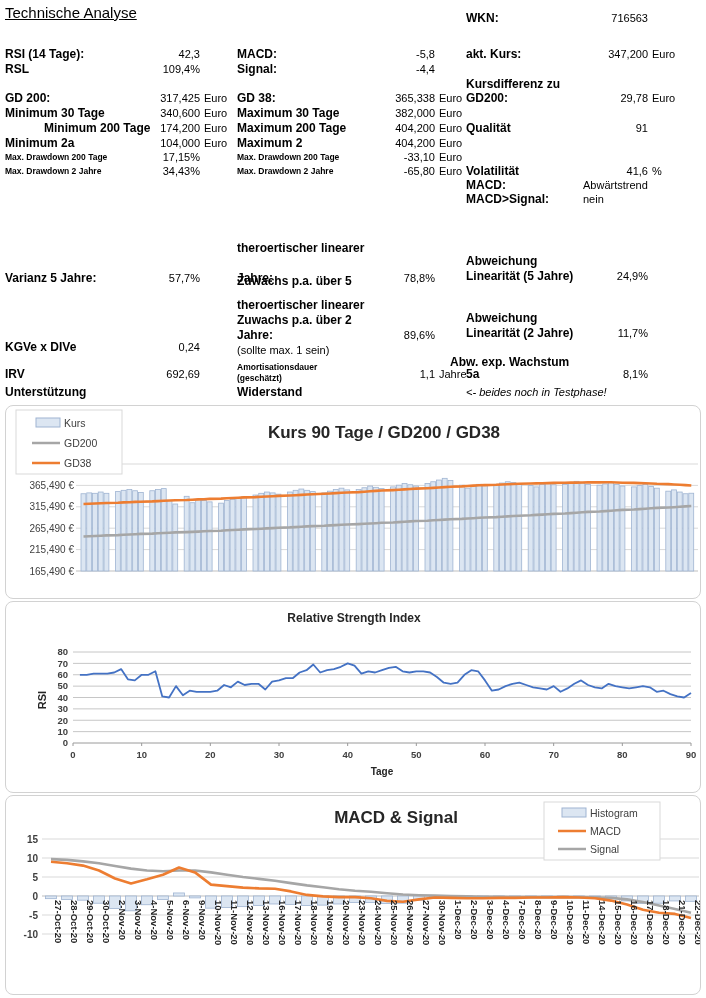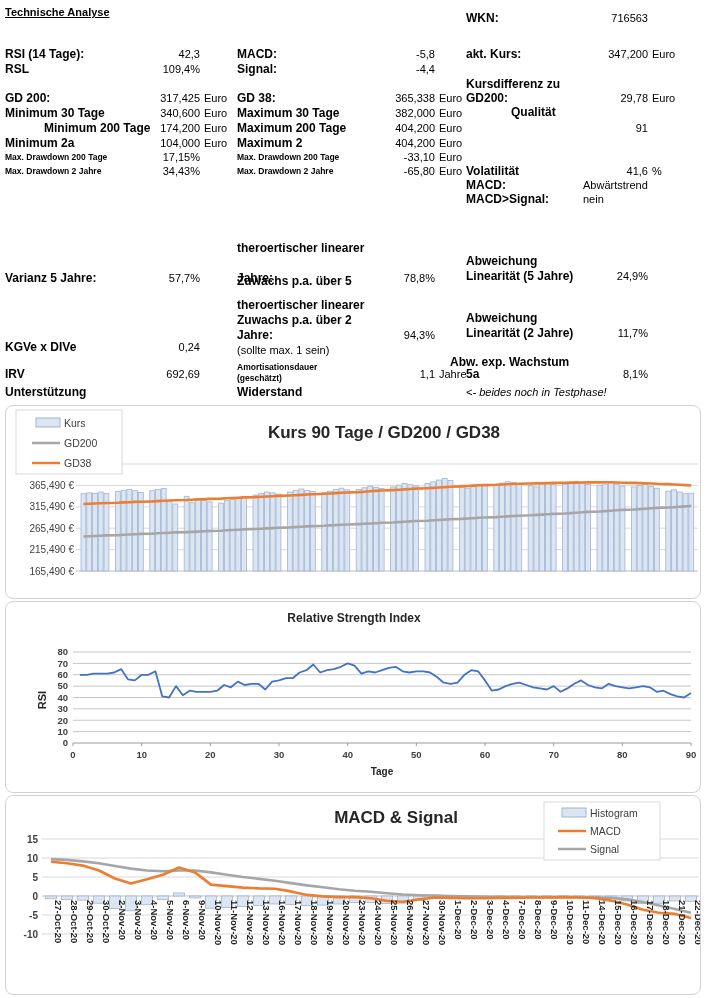--- a/index.html
+++ b/index.html
@@ -5,21 +5,21 @@
   html,body{margin:0;padding:0;}
   body{width:706px;height:998px;background:#ffffff;position:relative;
        font-family:"Liberation Sans",sans-serif;color:#000;}
   .abs{position:absolute;white-space:nowrap;line-height:13px;}
   .lbl{font-weight:700;font-size:12px;}
   .val{font-weight:400;font-size:11px;}
   .small{font-size:8.5px;}
   .plain{font-weight:400;}
   .italic{font-style:italic;font-weight:400;}
   .right{text-align:right;}
-  .doc-title{font-size:11px;font-weight:700;text-decoration:underline;}
+  .doc-title{font-size:15px;font-weight:400;text-decoration:underline;}
   .chartbox{position:absolute;left:5px;width:694px;border:1px solid #d2d2d2;
             border-radius:8px;background:#fff;overflow:hidden;}
   svg text{font-family:"Liberation Sans",sans-serif;}
 </style>
 </head>
 <body>
 
 <div class="abs doc-title" style="left:5px;top:6px;">Technische Analyse</div>
 <div class="abs lbl" style="left:466px;top:12px;">WKN:</div>
 <div class="abs val right" style="left:528px;top:12px;width:120px;">716563</div>
@@ -67,42 +67,42 @@
     <div class="abs lbl small" style="left: 237px; top: 165px;">Max. Drawdown 2 Jahre</div>
     <div class="abs val right" style="left: 305px; width: 130px; top: 165px;">-65,80</div>
     <div class="abs val" style="left: 439px; top: 165px;">Euro</div>
     <div class="abs lbl" style="left: 466px; top: 48px;">akt. Kurs:</div>
     <div class="abs val right" style="left: 518px; width: 130px; top: 48px;">347,200</div>
     <div class="abs val" style="left: 652px; top: 48px;">Euro</div>
     <div class="abs lbl" style="left: 466px; top: 78px;">Kursdifferenz zu</div>
     <div class="abs lbl" style="left: 466px; top: 92px;">GD200:</div>
     <div class="abs val right" style="left: 518px; width: 130px; top: 92px;">29,78</div>
     <div class="abs val" style="left: 652px; top: 92px;">Euro</div>
-    <div class="abs lbl" style="left: 466px; top: 106px; margin-left: 45px;">Qualität</div>
+    <div class="abs lbl" style="left: 466px; top: 122px;">Qualität</div>
     <div class="abs val right" style="left: 518px; width: 130px; top: 122px;">91</div>
     <div class="abs lbl" style="left: 466px; top: 165px;">Volatilität</div>
     <div class="abs val right" style="left: 518px; width: 130px; top: 165px;">41,6</div>
     <div class="abs val" style="left: 652px; top: 165px;">%</div>
     <div class="abs lbl" style="left: 466px; top: 179px;">MACD:</div>
     <div class="abs val" style="left: 583px; width: 120px; top: 179px;">Abwärtstrend</div>
     <div class="abs lbl" style="left: 466px; top: 193px;">MACD&gt;Signal:</div>
     <div class="abs val" style="left: 583px; width: 120px; top: 193px;">nein</div>
     <div class="abs lbl" style="left: 5px; top: 272px;">Varianz 5 Jahre:</div>
     <div class="abs val right" style="left: 70px; width: 130px; top: 272px;">57,7%</div>
     <div class="abs lbl" style="left: 237px; top: 242px;">theroertischer linearer</div>
     <div class="abs lbl" style="left: 237px; top: 275px;">Zuwachs p.a. über 5</div>
     <div class="abs lbl" style="left: 237px; top: 272px;">Jahre:</div>
     <div class="abs val right" style="left: 305px; width: 130px; top: 272px;">78,8%</div>
     <div class="abs lbl" style="left: 466px; top: 255px;">Abweichung</div>
     <div class="abs lbl" style="left: 466px; top: 270px;">Linearität (5 Jahre)</div>
     <div class="abs val right" style="left: 518px; width: 130px; top: 270px;">24,9%</div>
     <div class="abs lbl" style="left: 237px; top: 299px;">theroertischer linearer</div>
     <div class="abs lbl" style="left: 237px; top: 314px;">Zuwachs p.a. über 2</div>
     <div class="abs lbl" style="left: 237px; top: 329px;">Jahre:</div>
-    <div class="abs val right" style="left: 305px; width: 130px; top: 329px;">94,3%</div>
+    <div class="abs val right" style="left: 305px; width: 130px; top: 329px;">89,6%</div>
     <div class="abs lbl plain val" style="left: 237px; top: 344px;">(sollte max. 1 sein)</div>
     <div class="abs lbl" style="left: 466px; top: 312px;">Abweichung</div>
     <div class="abs lbl" style="left: 466px; top: 327px;">Linearität (2 Jahre)</div>
     <div class="abs val right" style="left: 518px; width: 130px; top: 327px;">11,7%</div>
     <div class="abs lbl" style="left: 5px; top: 341px;">KGVe x DIVe</div>
     <div class="abs val right" style="left: 70px; width: 130px; top: 341px;">0,24</div>
     <div class="abs lbl" style="left: 450px; top: 356px;">Abw. exp. Wachstum</div>
     <div class="abs lbl small" style="left: 237px; top: 361px;">Amortisationsdauer</div>
     <div class="abs lbl small" style="left: 237px; top: 372px;">(geschätzt)</div>
     <div class="abs val right" style="left: 305px; width: 130px; top: 368px;">1,1</div>

